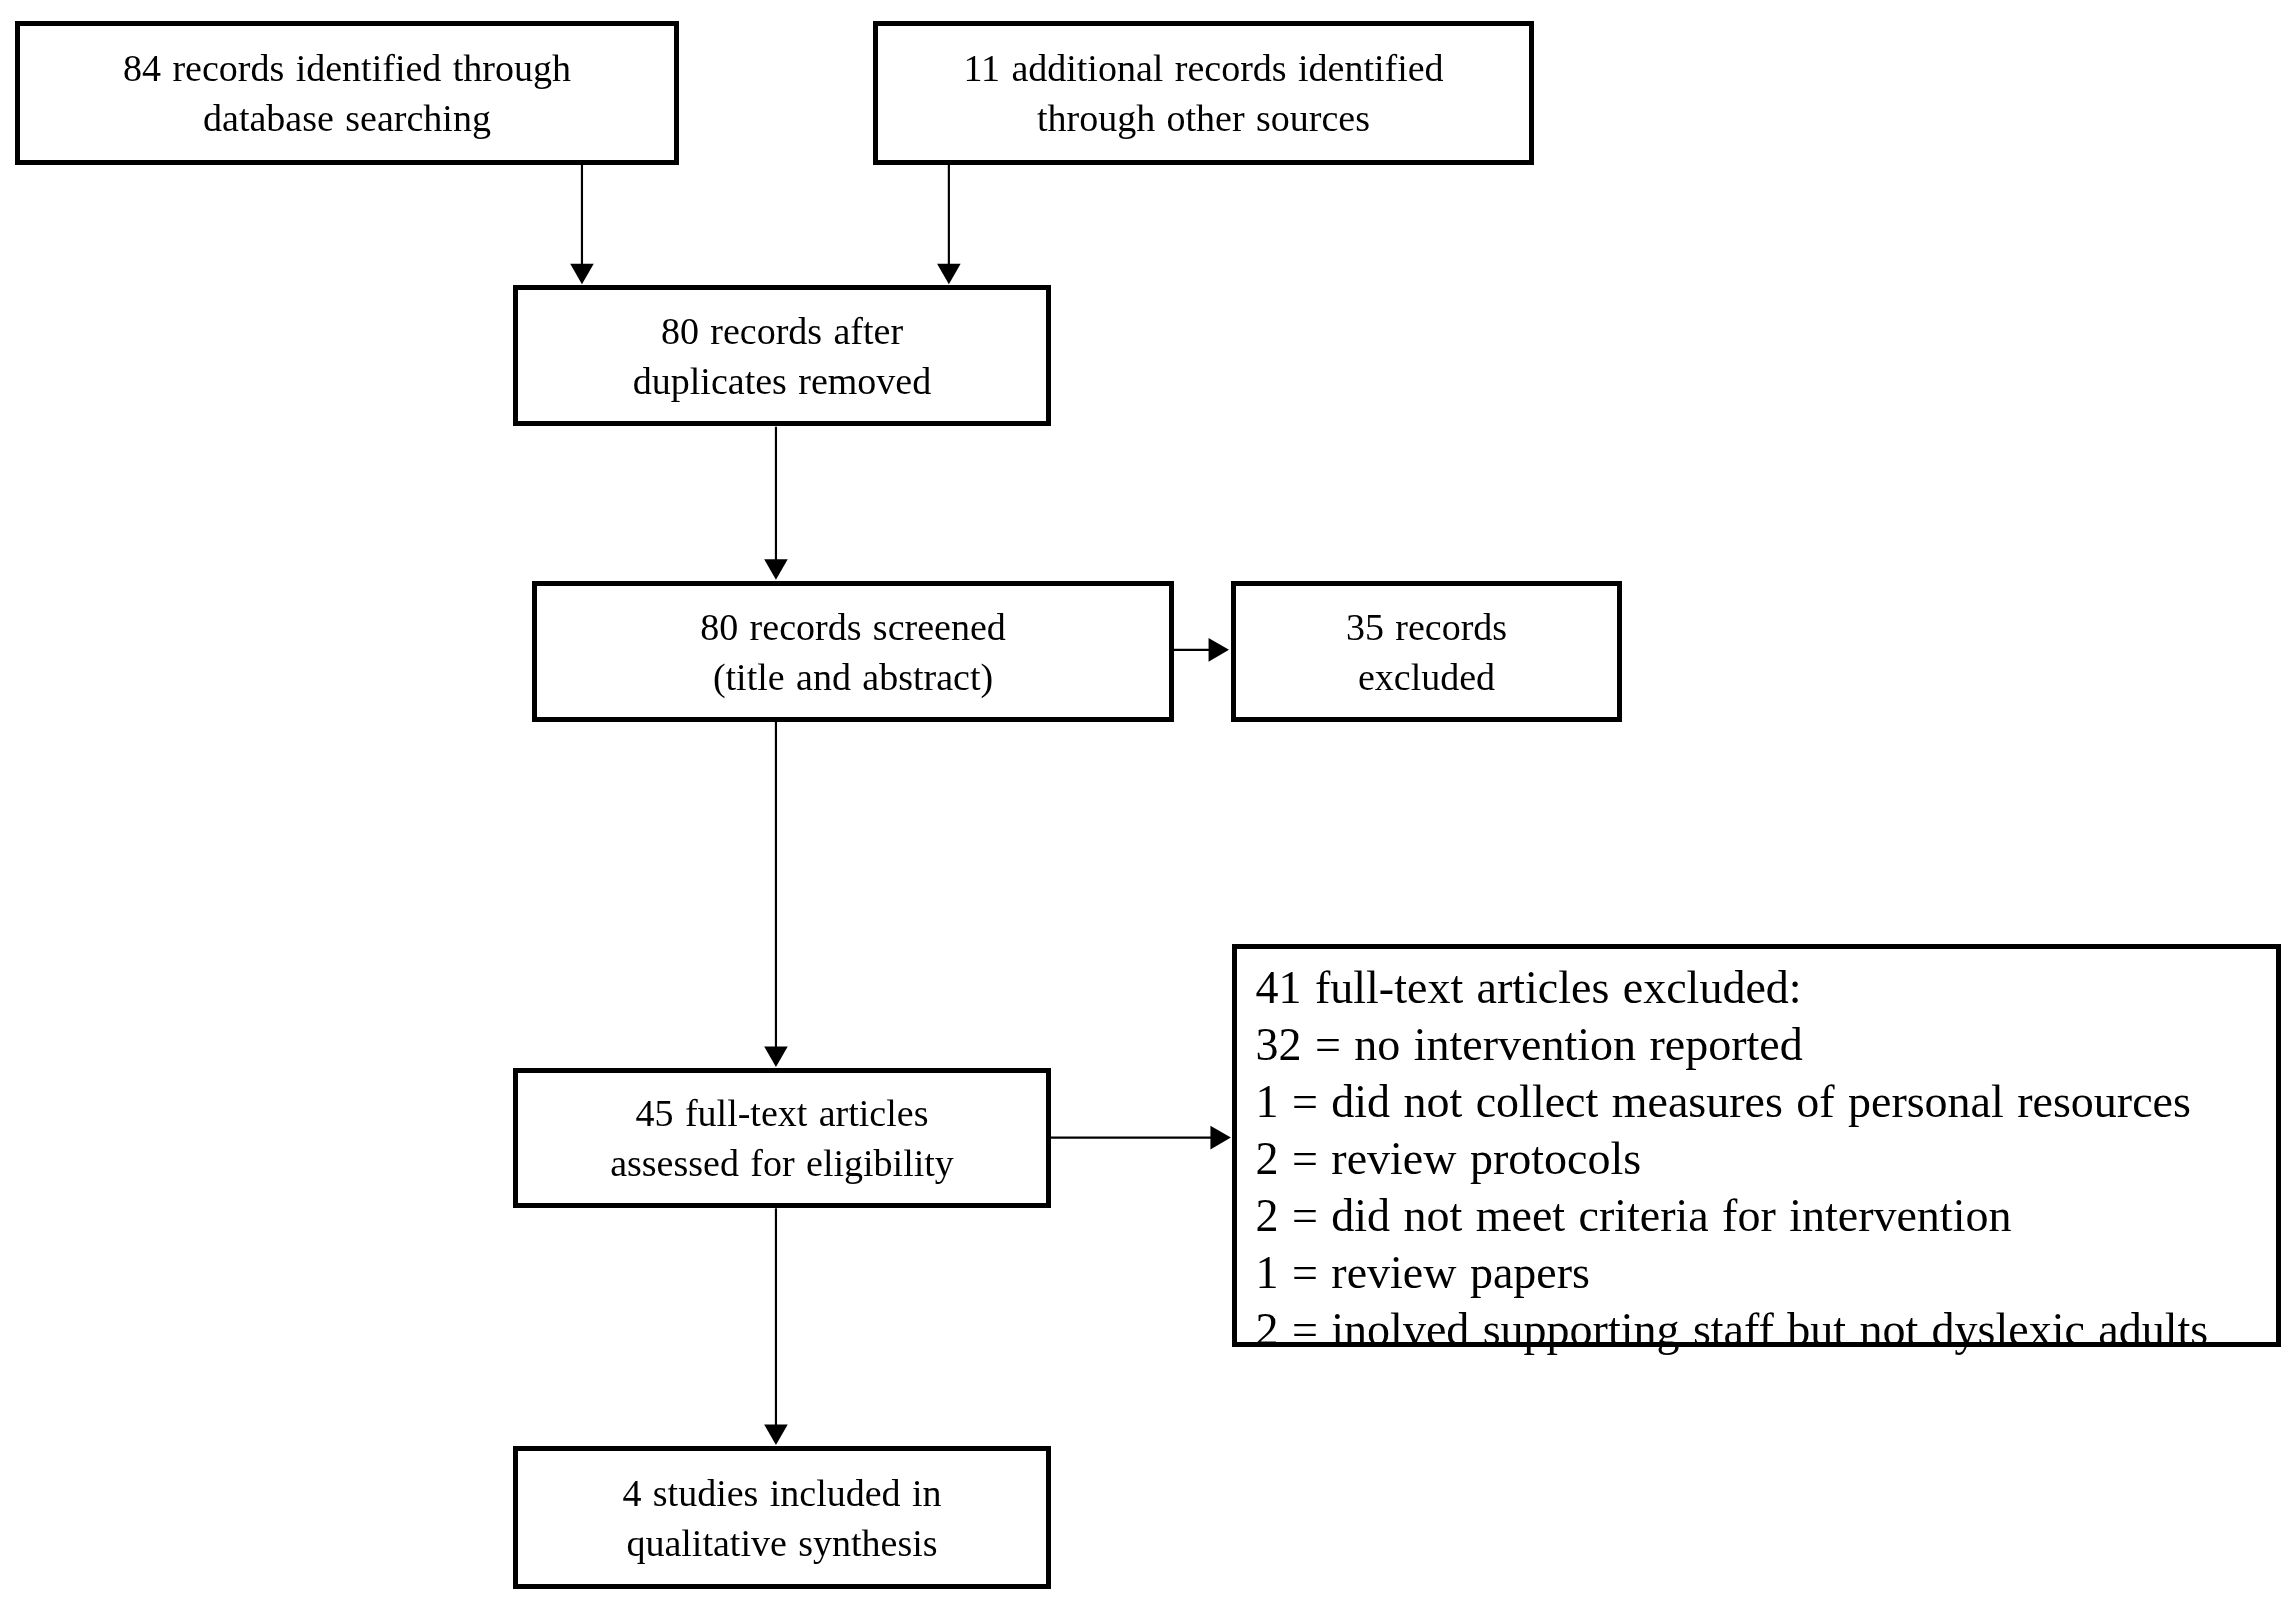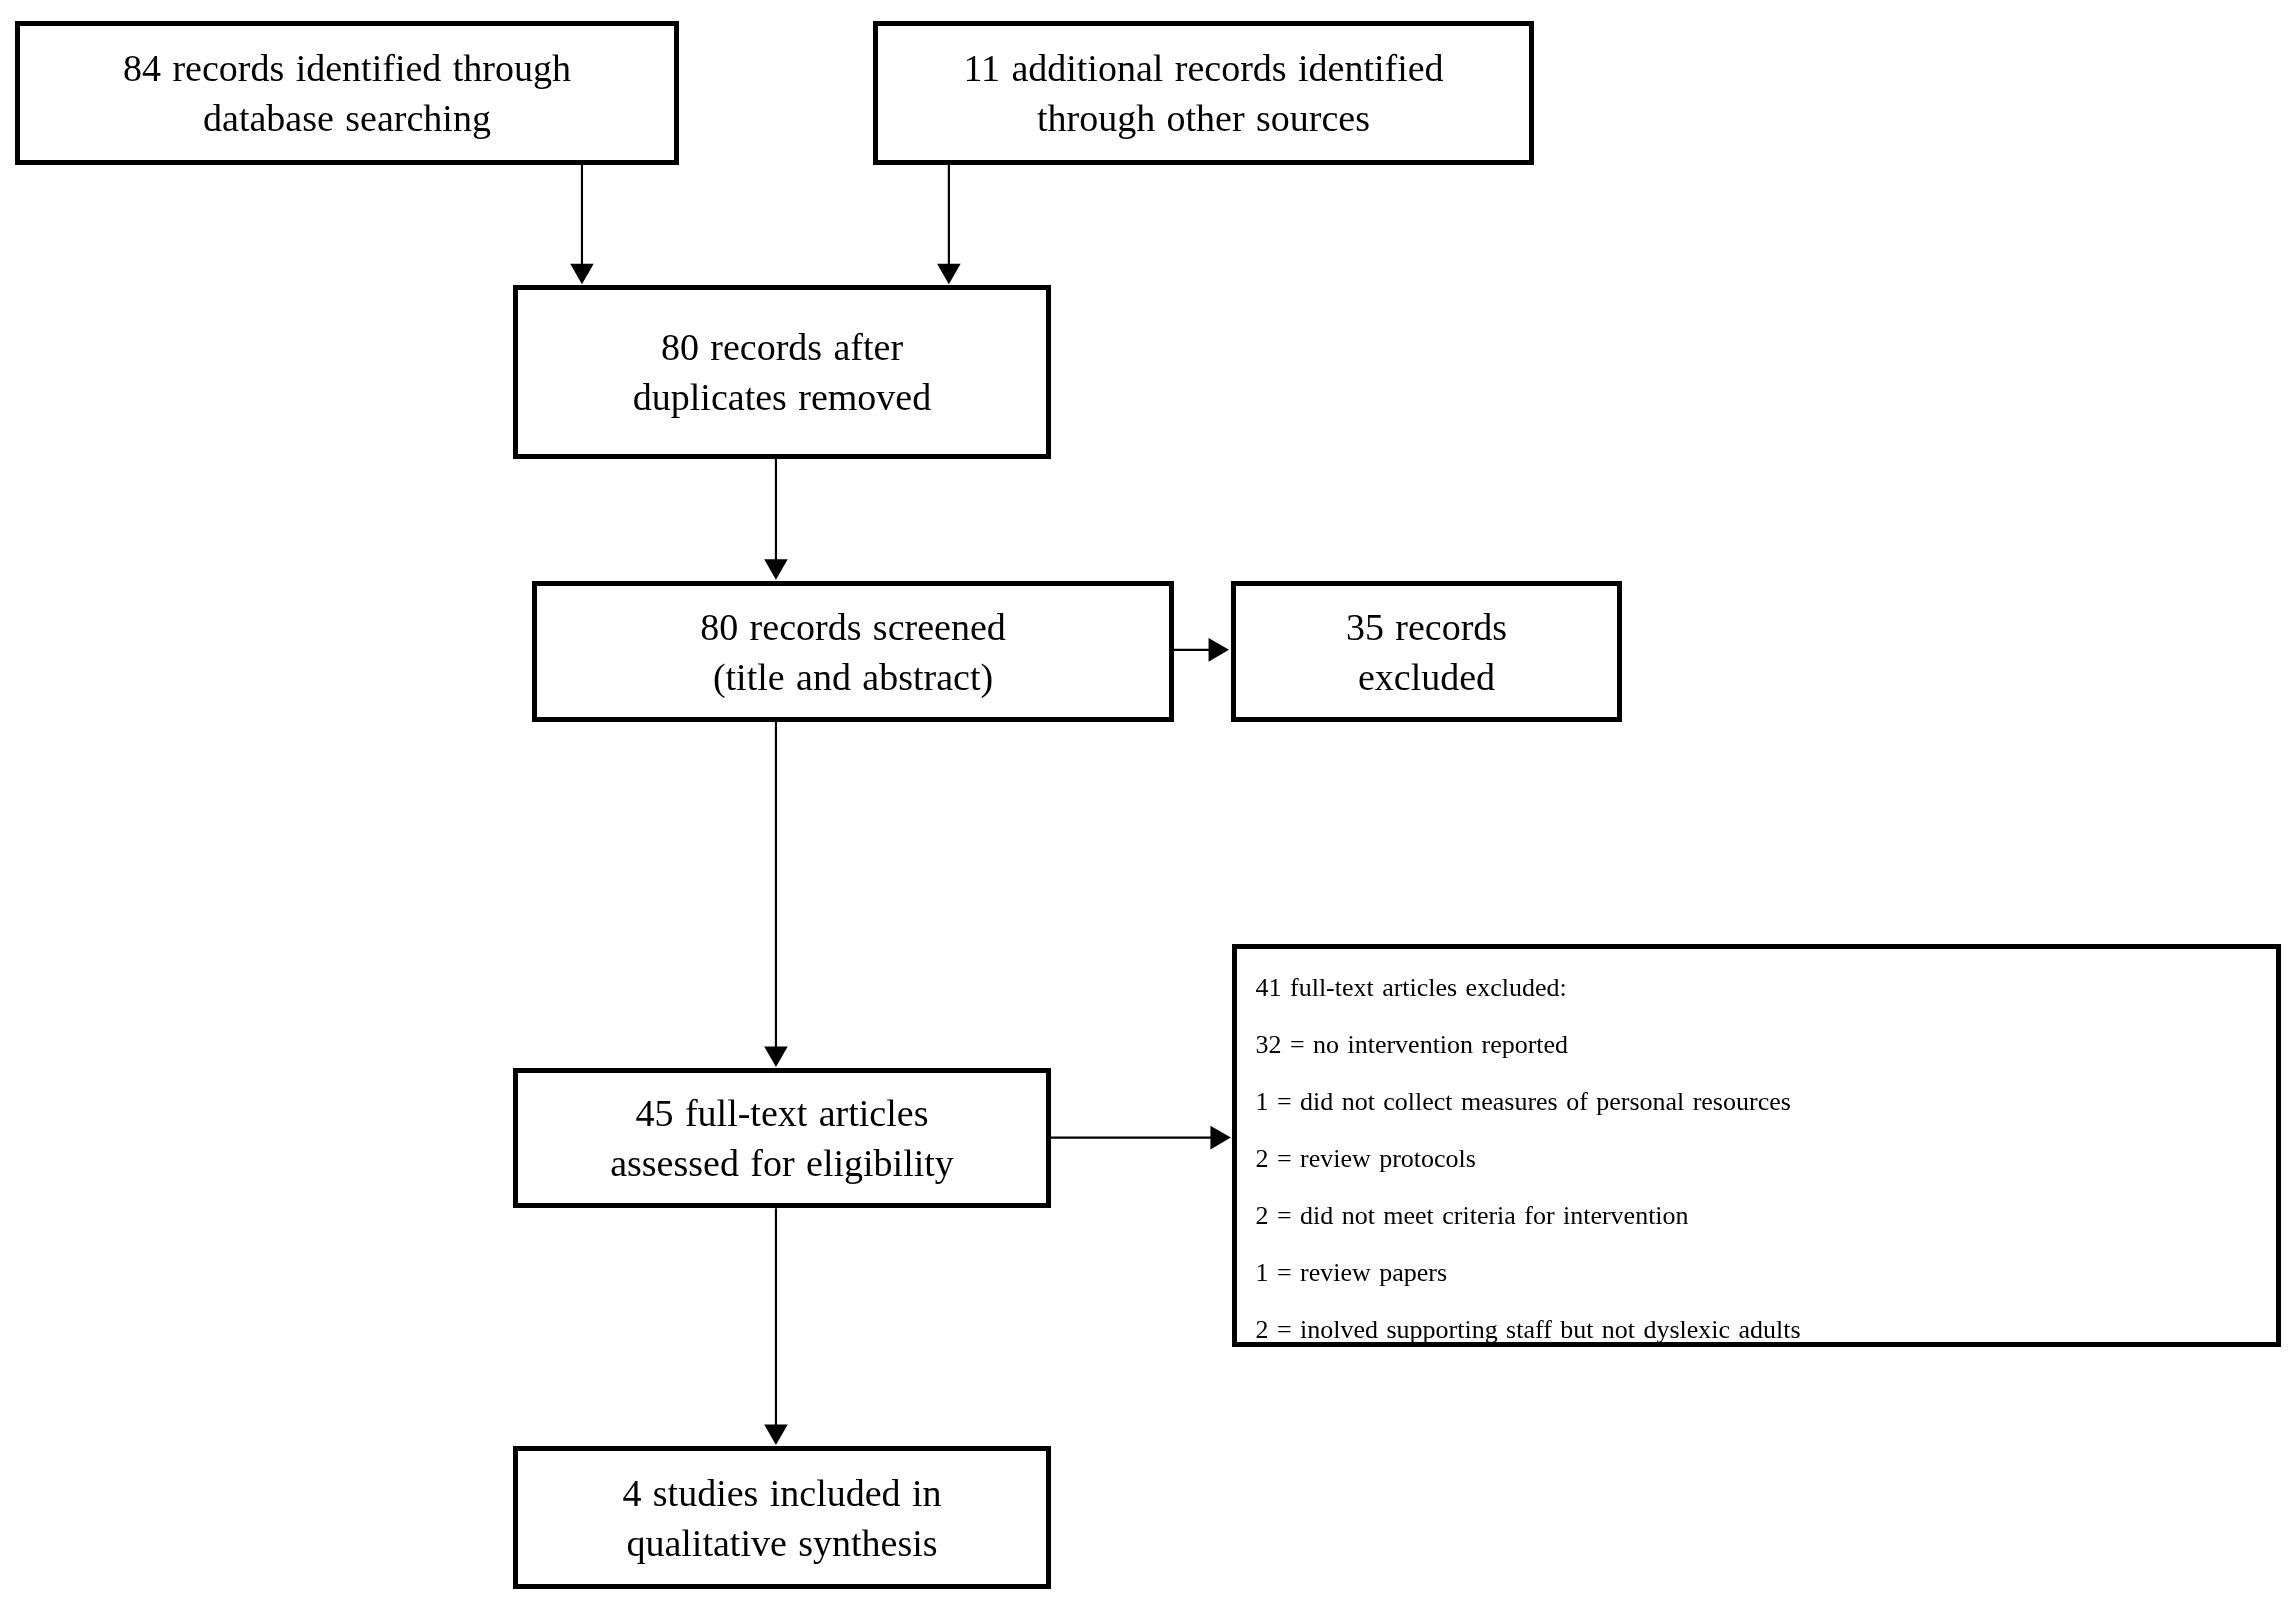--- a/index.html
+++ b/index.html
@@ -36,31 +36,31 @@
   }
   .node .label {
     white-space: pre-line;
     font-size: 38px;
     line-height: 50px;
     word-spacing: 1.9px;
   }
   
   .n-db        { left: 15px;   top: 20.5px;   width: 664px; height: 144px; }
   .n-other     { left: 873px; top: 20.5px;   width: 661px; height: 144px; }
-  .n-dedup     { left: 513px;  top: 285px;  width: 538px;  height: 174px; }
+  .n-dedup     { left: 513px;  top: 285px;  width: 538px;  height: 141px; }
   .n-screened  { left: 532px;  top: 581px;  width: 642px;  height: 141px; }
   .n-excl35    { left: 1231px; top: 581px;  width: 391px;  height: 141px; }
   .n-fulltext  { left: 513px;  top: 1068px; width: 538px;  height: 140px; align-items: center; }
   .n-excl41    { left: 1232px; top: 944px; width: 1049px; height: 403px;
                  align-items: flex-start; justify-content: flex-start;
                  text-align: left; padding: 10px 12.4px 0 18.6px; }
   .n-included  { left: 513px;  top: 1446px; width: 538px;  height: 143px; }
   .excl-lines { width: 100%; }
   .excl-lines .excl-line {
-    font-size: 26px;
+    font-size: 46px;
     line-height: 57px;
     word-spacing: 1.9px;
     white-space: nowrap;
   }
 </style>
 </head>
 <body>
 
 <div class="canvas">
 

